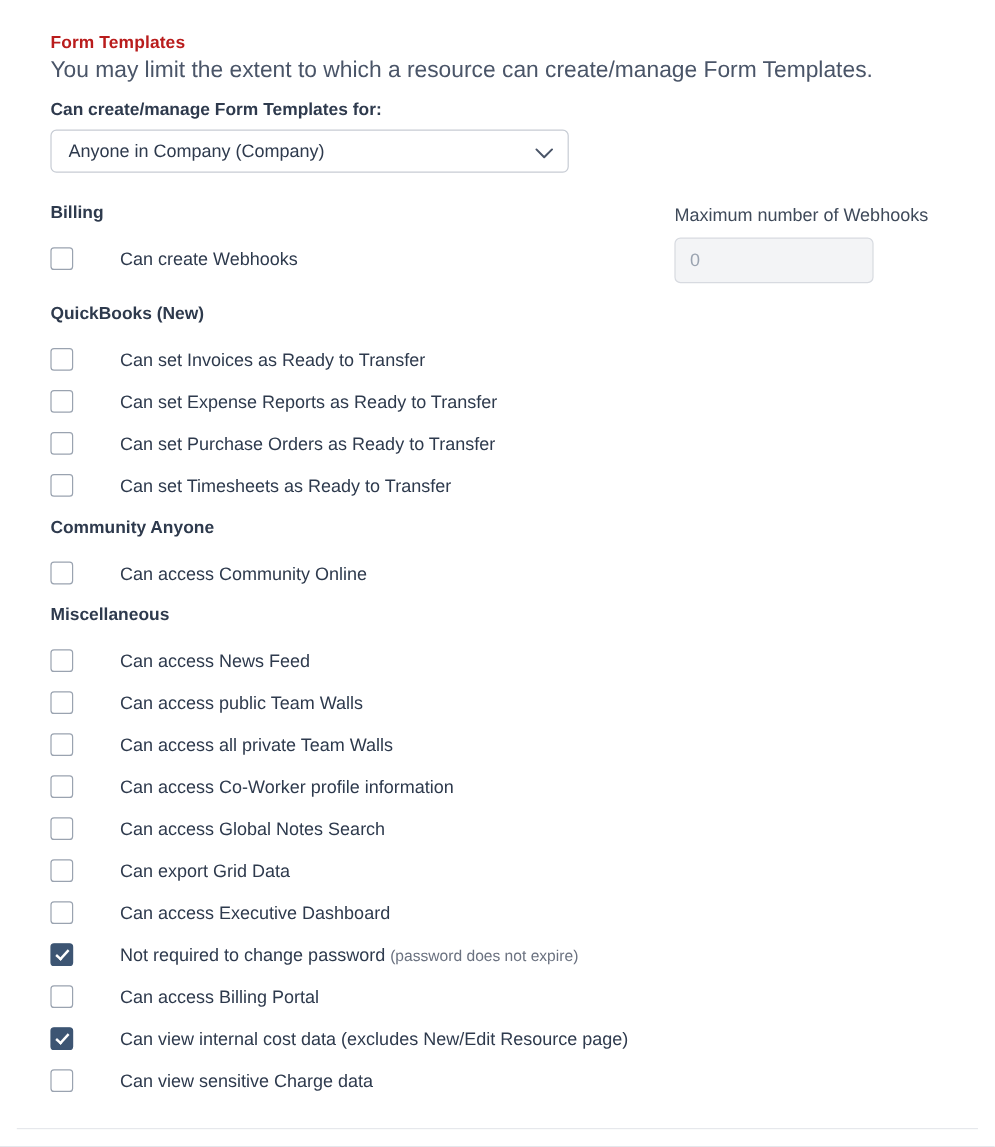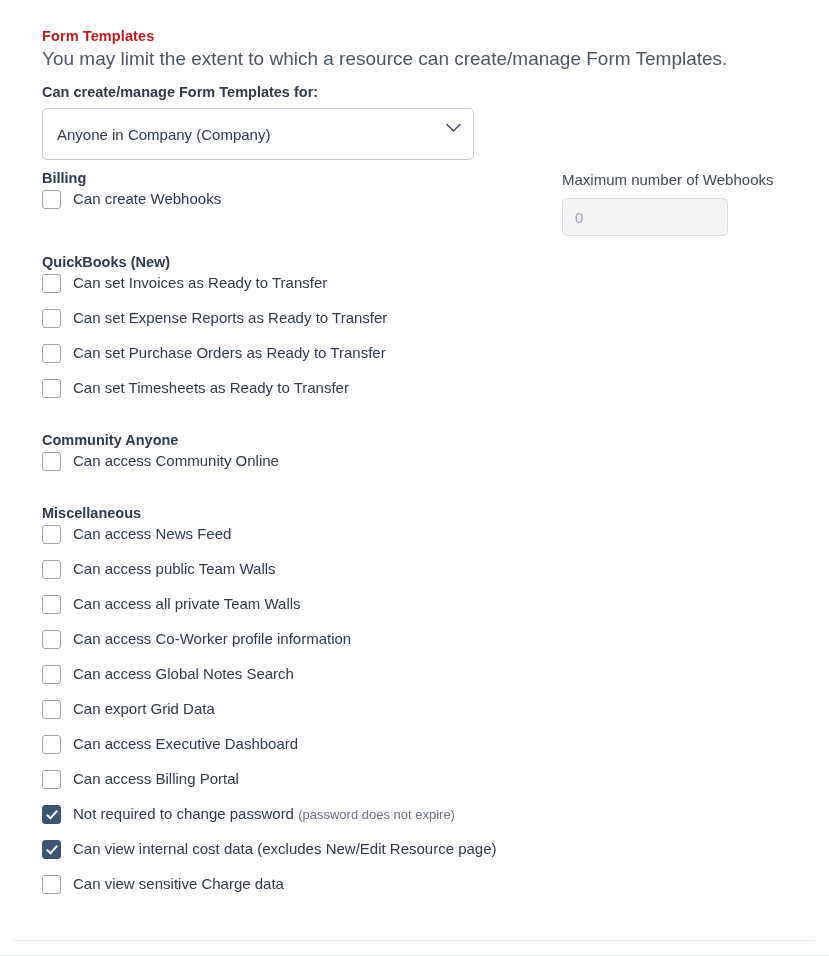--- a/index.html
+++ b/index.html
@@ -51,21 +51,21 @@
     margin: 0 0 8px 0;
   }
   .select-wrap {
     position: relative;
     width: 432px;
     height: 40px;
     margin-bottom: 22px;
   }
   select.styled-select {
     width: 100%;
-    height: 52px;
+    height: 36px;
     box-sizing: border-box;
     padding: 0 34px 0 14px;
     font-family: "Liberation Sans", sans-serif;
     font-size: 15px;
     color: #2e3a4d;
     background: #ffffff;
     border: 1px solid #c7ccd4;
     border-radius: 5px;
     -webkit-appearance: none;
     -moz-appearance: none;
@@ -84,22 +84,23 @@
     margin-bottom: 18px;
   }
   .group-title {
     font-size: 14.5px;
     font-weight: bold;
     color: #2e3a4d;
     margin: 0 0 4px 0;
   }
   .check-row {
     display: flex;
-    align-items: flex-start;
+    align-items: flex-end;
     height: 35px;
+    gap: 27px;
   }
   .checkbox {
     width: 19px;
     height: 19px;
     box-sizing: border-box;
     border: 1.5px solid #9aa3b0;
     border-radius: 3px;
     background: #ffffff;
     margin-right: 12px;
     flex: 0 0 auto;
@@ -249,28 +250,28 @@
     </div>
     <div class="check-row">
       <span class="checkbox"></span>
       <span class="check-label">Can export Grid Data</span>
     </div>
     <div class="check-row">
       <span class="checkbox"></span>
       <span class="check-label">Can access Executive Dashboard</span>
     </div>
     <div class="check-row">
-      <span class="checkbox"></span>
-      <span class="check-label">Can access Billing Portal</span>
-    </div>
-    <div class="check-row">
       <span class="checkbox checked"></span>
       <span class="check-label"><span>Not required to change password</span> <span class="sub">(password does not expire)</span></span>
     </div>
     <div class="check-row">
+      <span class="checkbox"></span>
+      <span class="check-label">Can access Billing Portal</span>
+    </div>
+    <div class="check-row">
       <span class="checkbox checked"></span>
       <span class="check-label">Can view internal cost data (excludes New/Edit Resource page)</span>
     </div>
     <div class="check-row">
       <span class="checkbox"></span>
       <span class="check-label">Can view sensitive Charge data</span>
     </div>
   </div>
 
   <div class="bottom-rule"></div>

